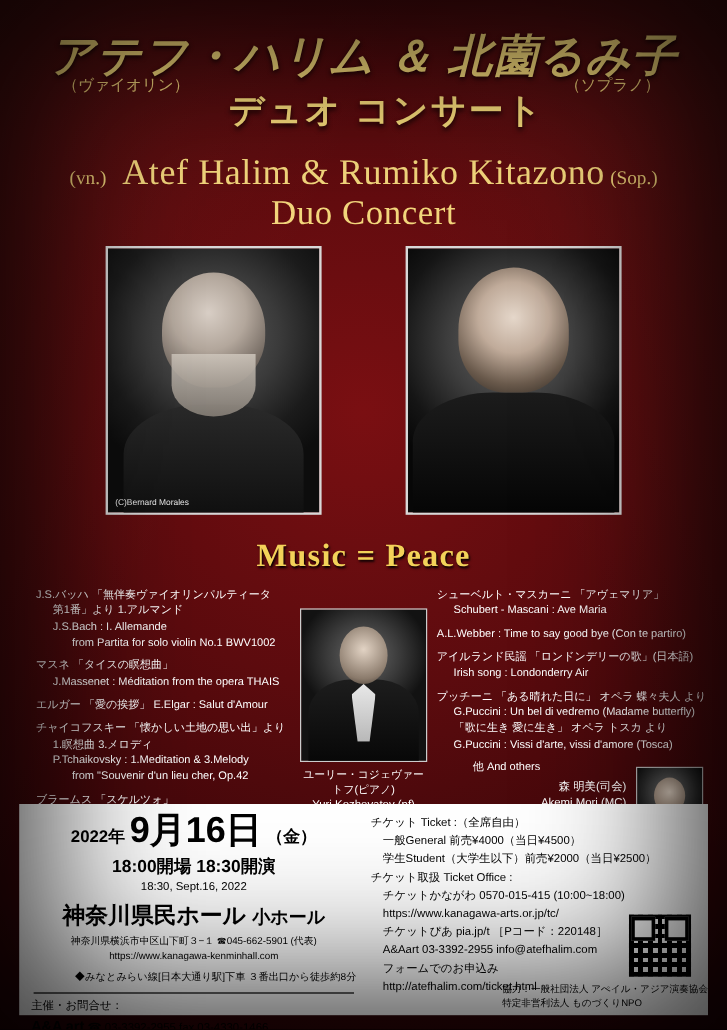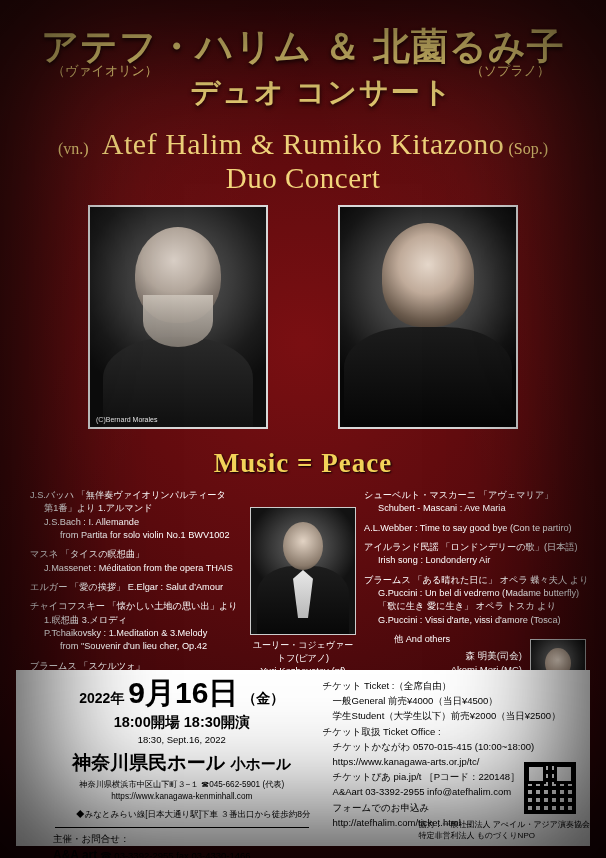--- a/index.html
+++ b/index.html
@@ -38,20 +38,21 @@
     text-align: center;
     padding-top: 26px;
   }
   .jp-title {
     font-size: 37px;
     font-weight: bold;
     color: #f5d97a;
     letter-spacing: 1px;
     text-shadow: 0 2px 4px rgba(0,0,0,0.8);
     line-height: 1.15;
+    font-style: italic;
   }
   .jp-title2 {
     font-size: 29px;
     font-weight: bold;
     color: #f5d97a;
     letter-spacing: 2px;
     text-shadow: 0 2px 4px rgba(0,0,0,0.8);
     margin-top: 4px;
     padding-left: 38px;
   }
@@ -282,21 +283,20 @@
     bottom: 12px;
     height: 176px;
     background: #fff;
     color: #000;
     display: flex;
   }
   .bl {
     width: 50%;
     padding: 8px 6px 6px 10px;
     box-sizing: border-box;
-    margin-left: 27px;
   }
   .br {
     width: 50%;
     padding: 8px 8px 6px 6px;
     box-sizing: border-box;
     font-size: 9.5px;
     line-height: 1.6;
   }
   .date-line {
     text-align: center;
@@ -436,21 +436,21 @@
 
     <div class="col col-right">
       <div class="ln">シューベルト・マスカーニ 「アヴェマリア」</div>
       <div class="ln ind">Schubert - Mascani : Ave Maria</div>
       <div class="gap"></div>
       <div class="ln">A.L.Webber : Time to say good bye (Con te partiro)</div>
       <div class="gap"></div>
       <div class="ln">アイルランド民謡 「ロンドンデリーの歌」(日本語)</div>
       <div class="ln ind">Irish song : Londonderry Air</div>
       <div class="gap"></div>
-      <div class="ln">ブラームス 「ある晴れた日に」 オペラ 蝶々夫人 より</div>
+      <div class="ln">プッチーニ 「ある晴れた日に」 オペラ 蝶々夫人 より</div>
       <div class="ln ind">G.Puccini : Un bel di vedremo  (Madame butterfly)</div>
       <div class="ln ind">「歌に生き 愛に生き」 オペラ トスカ より</div>
       <div class="ln ind">G.Puccini : Vissi d'arte, vissi d'amore (Tosca)</div>
       <div class="gap"></div>
       <div class="ln ind2">他 And others</div>
     </div>
 
     <div class="pianist">
       <div class="ph">
         <div class="p-body"></div>

